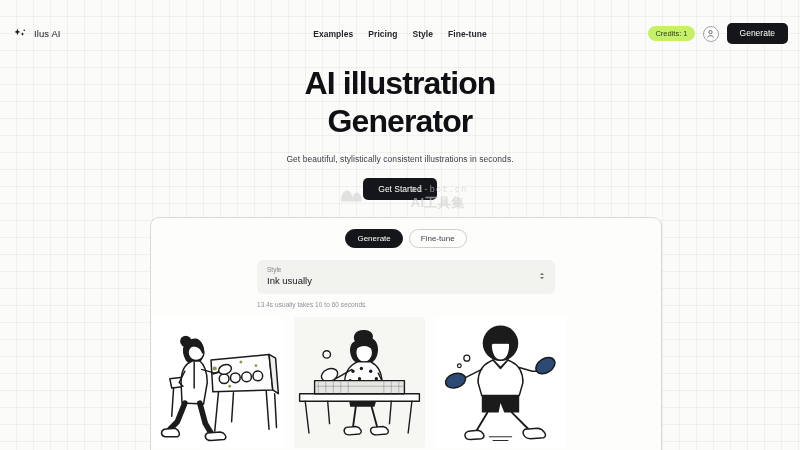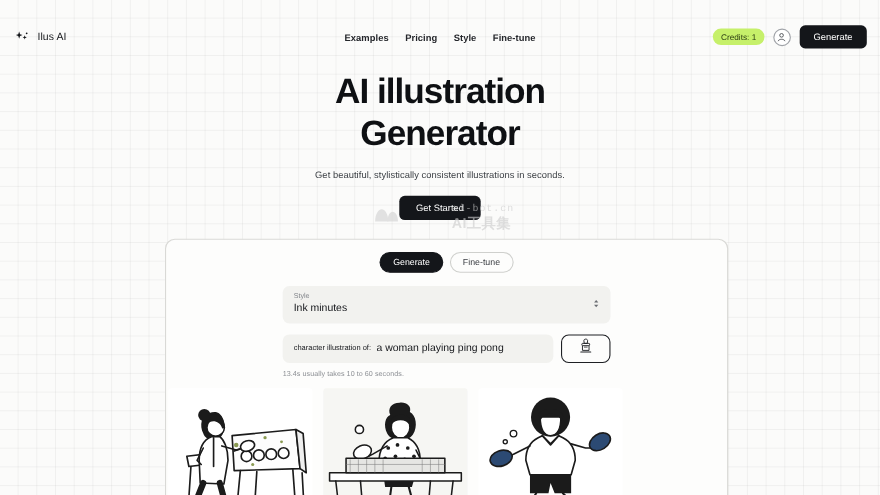--- a/index.html
+++ b/index.html
@@ -339,47 +339,30 @@
     <div id="tabs">
       <button class="tab tab-active">Generate</button>
       <button class="tab tab-idle">Fine-tune</button>
     </div>
 
     <div id="panel">
 
       <div id="style-select">
         <span class="style-col">
           <span id="style-label">Style</span>
-          <span id="style-value">Ink minutes</span>
+          <span id="style-value">Ink usually</span>
         </span>
         <span id="style-chevrons">
           <svg viewBox="0 0 8 10" width="6" height="8" aria-hidden="true">
             <path d="M4 0.6 L6.6 3.6 L1.4 3.6 Z" fill="#6a6d72"></path>
             <path d="M4 9.4 L1.4 6.4 L6.6 6.4 Z" fill="#6a6d72"></path>
           </svg>
         </span>
       </div>
 
-      <div id="prompt-row">
-        <div id="prompt-box">
-          <span id="prompt-prefix">character illustration of:</span>
-          <span id="prompt-value">a woman playing ping pong</span>
-        </div>
-        <div id="prompt-action">
-          <span>
-            <svg viewBox="0 0 20 22" width="13" height="15" aria-hidden="true">
-              <path d="M10 1.4 C8.2 1.4 7.2 2.6 7.4 4.0 L7.9 7.4 L12.1 7.4 L12.6 4.0 C12.8 2.6 11.8 1.4 10 1.4 Z" fill="none" stroke="#1e2024" stroke-width="1.3" stroke-linejoin="round"></path>
-              <rect x="4.6" y="7.4" width="10.8" height="3.2" rx="1" fill="none" stroke="#1e2024" stroke-width="1.3"></rect>
-              <path d="M5.4 10.8 L5.4 17.2 L14.6 17.2 L14.6 10.8" fill="none" stroke="#1e2024" stroke-width="1.3" stroke-linejoin="round"></path>
-              <line x1="3.0" y1="19.6" x2="17.0" y2="19.6" stroke="#1e2024" stroke-width="1.4" stroke-linecap="round"></line>
-              <line x1="8.0" y1="12.6" x2="12.0" y2="12.6" stroke="#1e2024" stroke-width="1.1" stroke-linecap="round"></line>
-            </svg>
-          </span>
-        </div>
-      </div>
 
       <div id="status-text">13.4s usually takes 10 to 60 seconds.</div>
     </div>
 
     <div id="results">
 
       <div class="result-card">
         <svg viewBox="0 0 140 140" aria-hidden="true">
           <rect width="140" height="140" fill="#ffffff"></rect>
           <g stroke="#1b1b1b" fill="none" stroke-width="1.6" stroke-linecap="round" stroke-linejoin="round">

